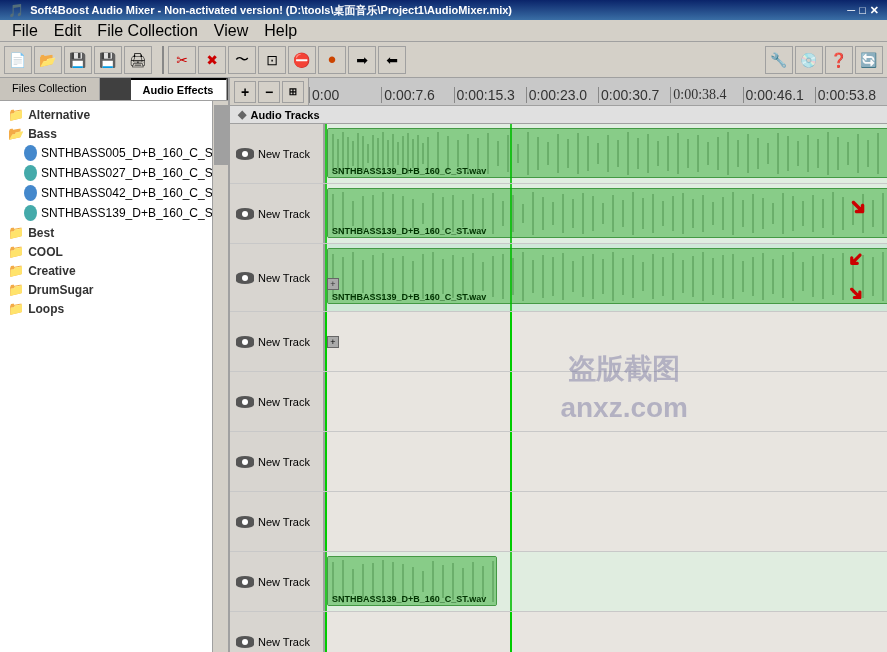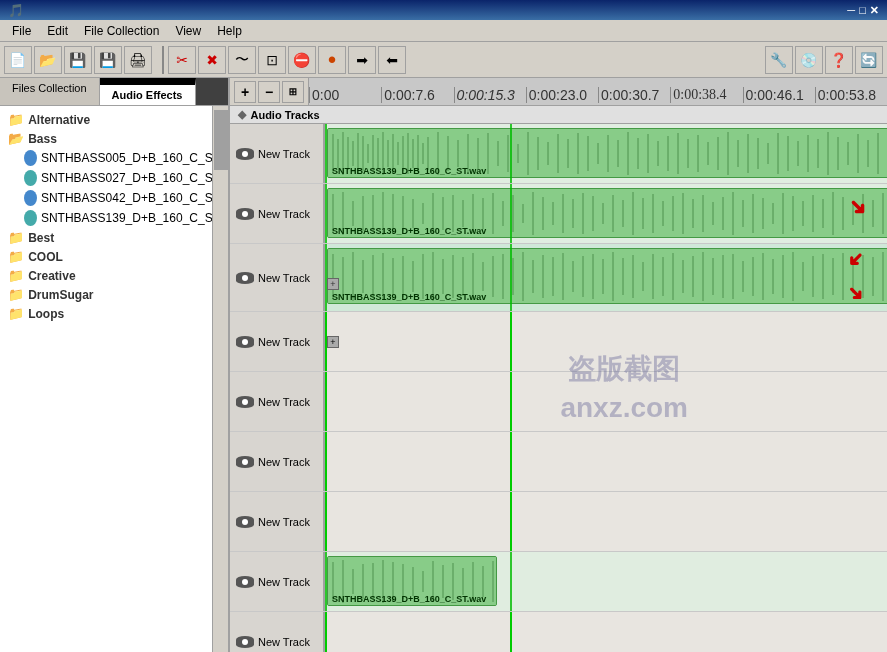--- a/index.html
+++ b/index.html
@@ -22,21 +22,21 @@
       background: #d4d0c8;
       height: 22px;
       display: flex;
       align-items: center;
       padding: 0 4px;
       border-bottom: 1px solid #a0a0a0;
     }
     .menu-item {
       padding: 2px 8px;
       cursor: pointer;
-      font-size: 12px;
+      font-size: 16px;
     }
 
     
     #toolbar {
       background: #d4d0c8;
       height: 36px;
       display: flex;
       align-items: center;
       padding: 2px 4px;
       border-bottom: 1px solid #a0a0a0;
@@ -73,22 +73,23 @@
       background: #404040;
     }
     .tab {
       padding: 4px 12px;
       font-size: 11px;
       cursor: pointer;
       border-right: 1px solid #a0a0a0;
     }
     .tab.active {
       background: white;
-      border-top: 7px solid #000000;
+      border-top: 2px solid #000000;
       font-weight: bold;
+      margin-left: 31px;
     }
     .tab.inactive { background: #c8c4bc; }
 
     #file-tree {
       flex: 1;
       overflow-y: auto;
       padding: 4px 0;
       position: relative;
     }
     .scrollbar-track {
@@ -295,20 +296,21 @@
     .waveform-svg {
       width: 100%;
       height: 100%;
     }
   </style>
 </head>
 <body>
 
 <div id="titlebar">
   <span style="margin-right:6px;font-size:13px;">🎵</span>
+  <span>Soft4Boost Audio Mixer - Non-activated version! (D:\tools\桌面音乐\Project1\AudioMixer.mix)</span>
   <div style="flex:1"></div>
   <span style="margin-right:4px;cursor:pointer;">─</span>
   <span style="margin-right:4px;cursor:pointer;">□</span>
   <span style="cursor:pointer;">✕</span>
 </div>
 
 <div id="menubar">
   <span class="menu-item">File</span>
   <span class="menu-item">Edit</span>
   <span class="menu-item">File Collection</span>
@@ -411,21 +413,21 @@
     <div id="timeline-header">
       <div id="zoom-controls">
         <div class="zoom-btn">+</div>
         <div class="zoom-btn">−</div>
         <div class="zoom-btn" style="font-size:10px;">⊞</div>
       </div>
       <div id="timeline-ruler">
         <div class="ruler-marks">
           <span class="ruler-mark" style="flex:1; min-width:50px;">0:00</span>
           <span class="ruler-mark" style="flex:1; min-width:65px;">0:00:7.6</span>
-          <span class="ruler-mark" style="flex:1; min-width:65px;font-style:italic;">0:00:15.3</span>
+          <span class="ruler-mark" style="flex:1; min-width:65px;">0:00:15.3</span>
           <span class="ruler-mark" style="flex:1; min-width:65px;">0:00:23.0</span>
           <span class="ruler-mark" style="flex:1; min-width:65px;">0:00:30.7</span>
           <span class="ruler-mark" style="flex:1; min-width:65px;font-family:Liberation Serif, serif;">0:00:38.4</span>
           <span class="ruler-mark" style="flex:1; min-width:65px;margin-top:12px;">0:00:46.1</span>
           <span class="ruler-mark" style="flex:1; min-width:65px;">0:00:53.8</span>
         </div>
       </div>
     </div>
 
     <div id="audio-tracks-label">

